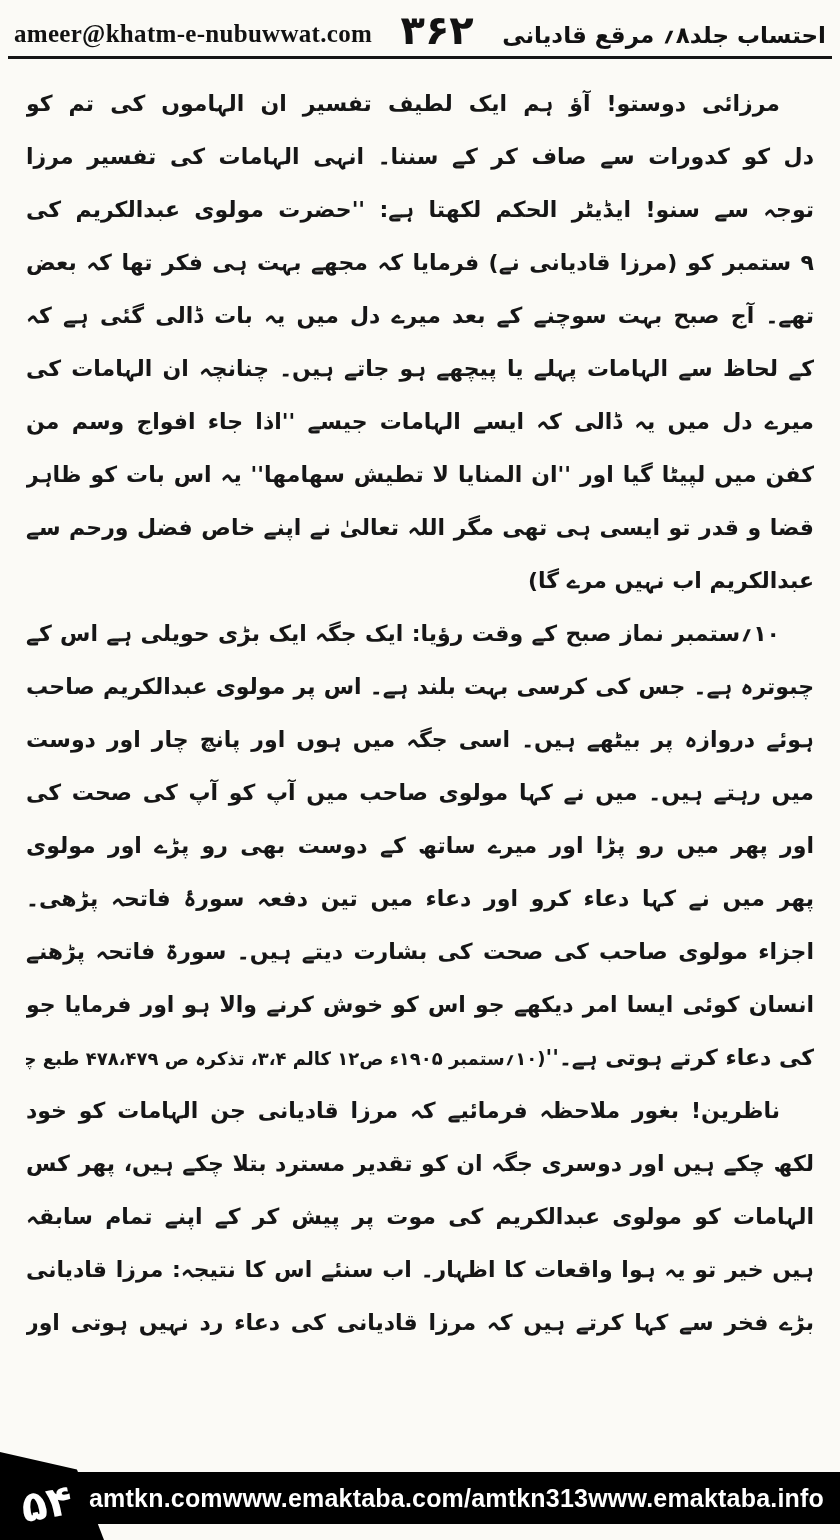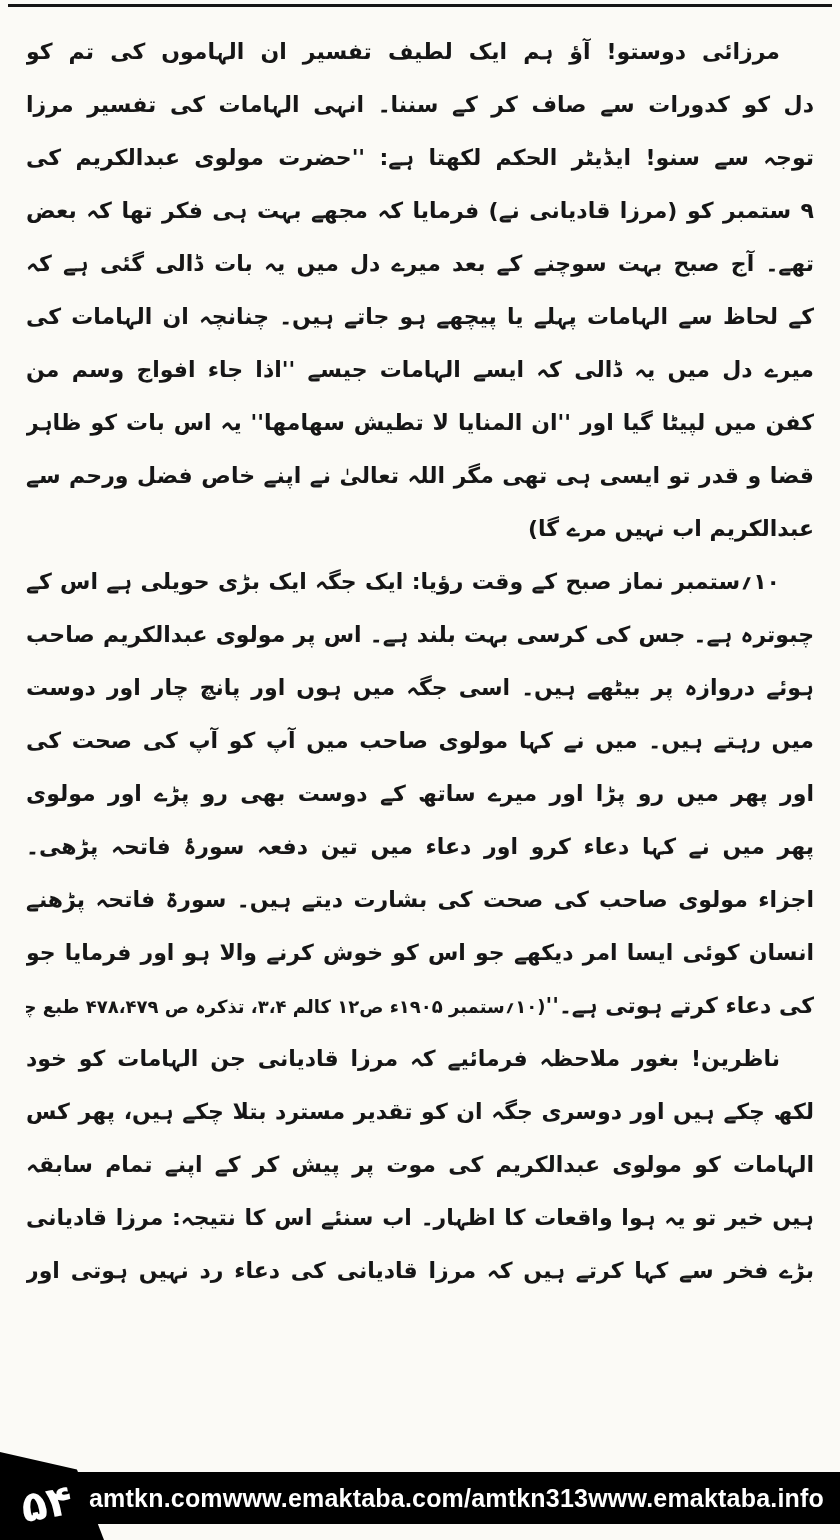--- a/index.html
+++ b/index.html
@@ -117,20 +117,25 @@
     font-size:42px;
     direction:rtl;
     transform:rotate(-10deg) translate(-6px,6px);
   }
 </style>
 </head>
 <body>
 
 <div class="page">
 
+  <div class="header">
+    <span class="email">ameer@khatm-e-nubuwwat.com</span>
+    <span class="page-num-top">۳۶۲</span>
+    <span class="book-title">احتساب جلد۸؍ مرقع قادیانی</span>
+  </div>
 
   <div class="rule"></div>
 
   <div class="body">
       <div class="line indent">مرزائی دوستو! آؤ ہم ایک لطیف تفسیر ان الہاموں کی تم کو سنائیں۔ مگر خدارا ذرا</div>
       <div class="line">دل کو کدورات سے صاف کر کے سننا۔ انہی الہامات کی تفسیر مرزا قادیانی خود فرماتے ہیں۔</div>
       <div class="line">توجہ سے سنو! ایڈیٹر الحکم لکھتا ہے: ''حضرت مولوی عبدالکریم کی بیماری کا ذکر کرتے ہوئے</div>
       <div class="line">۹ ستمبر کو (مرزا قادیانی نے) فرمایا کہ مجھے بہت ہی فکر تھا کہ بعض الہامات ان میں متوحش</div>
       <div class="line">تھے۔ آج صبح بہت سوچنے کے بعد میرے دل میں یہ بات ڈالی گئی ہے کہ بعض وقت ترتیب</div>
       <div class="line">کے لحاظ سے الہامات پہلے یا پیچھے ہو جاتے ہیں۔ چنانچہ ان الہامات کی ترتیب اللہ تعالیٰ نے</div>

